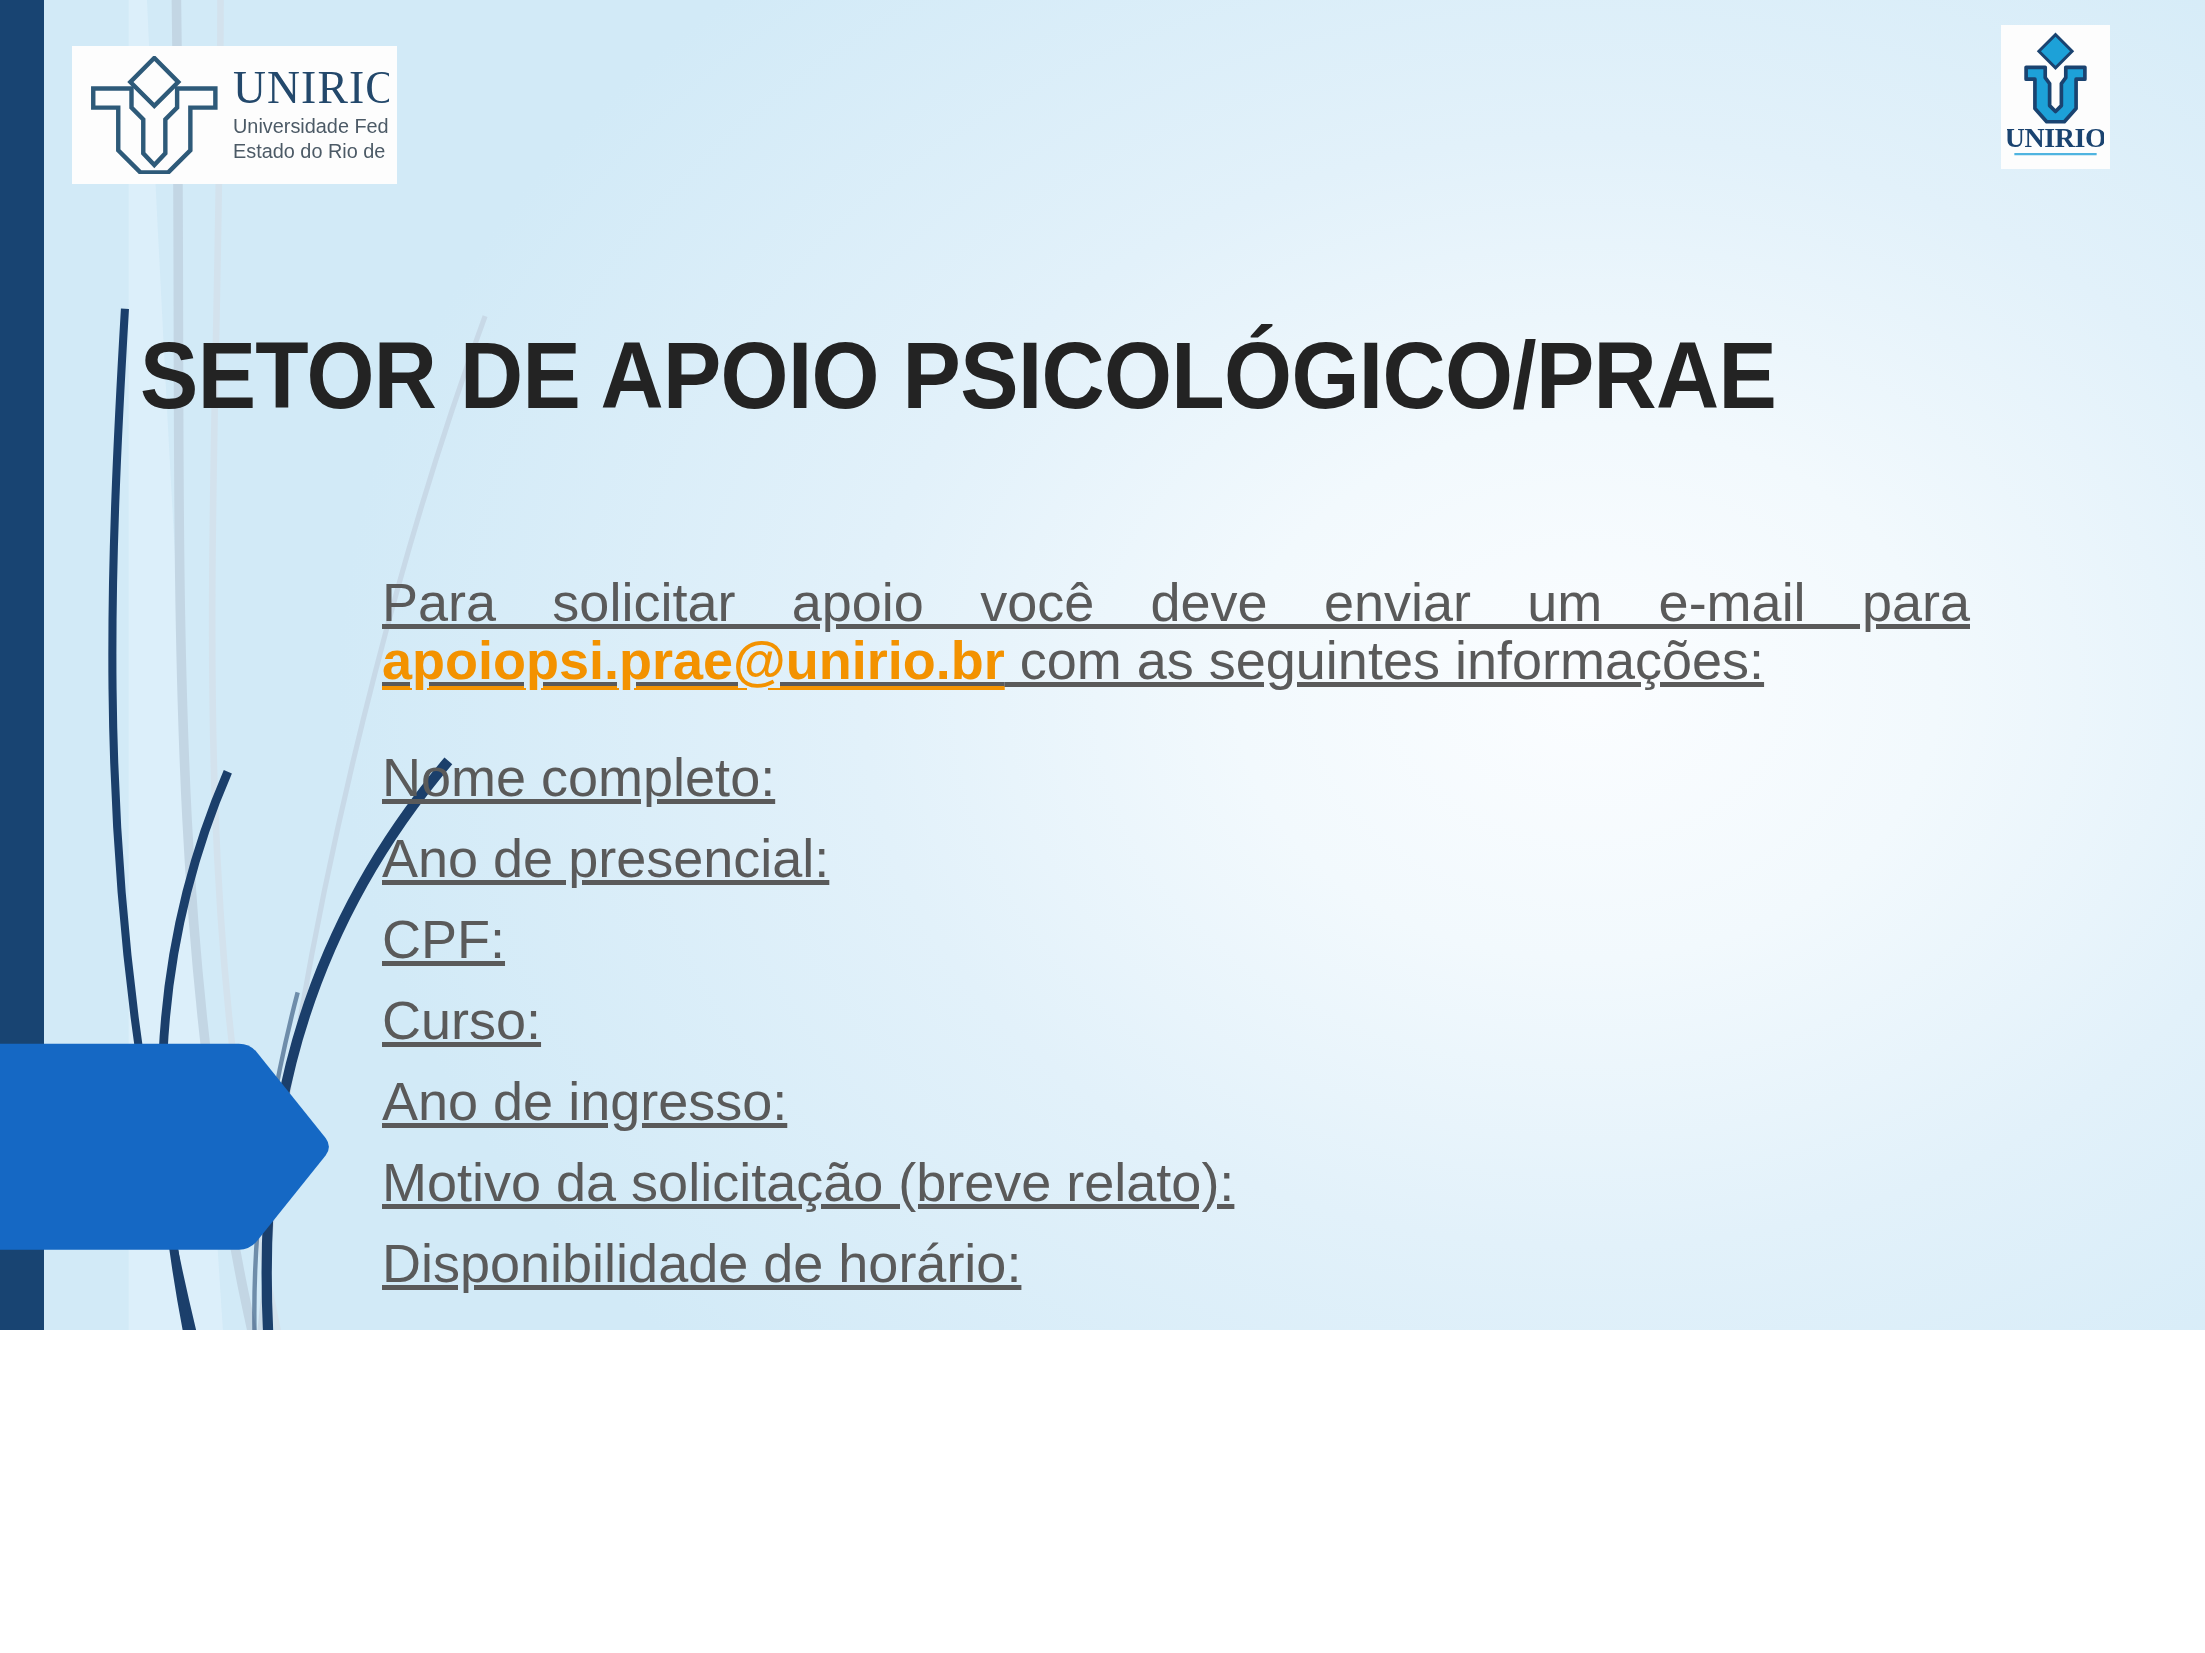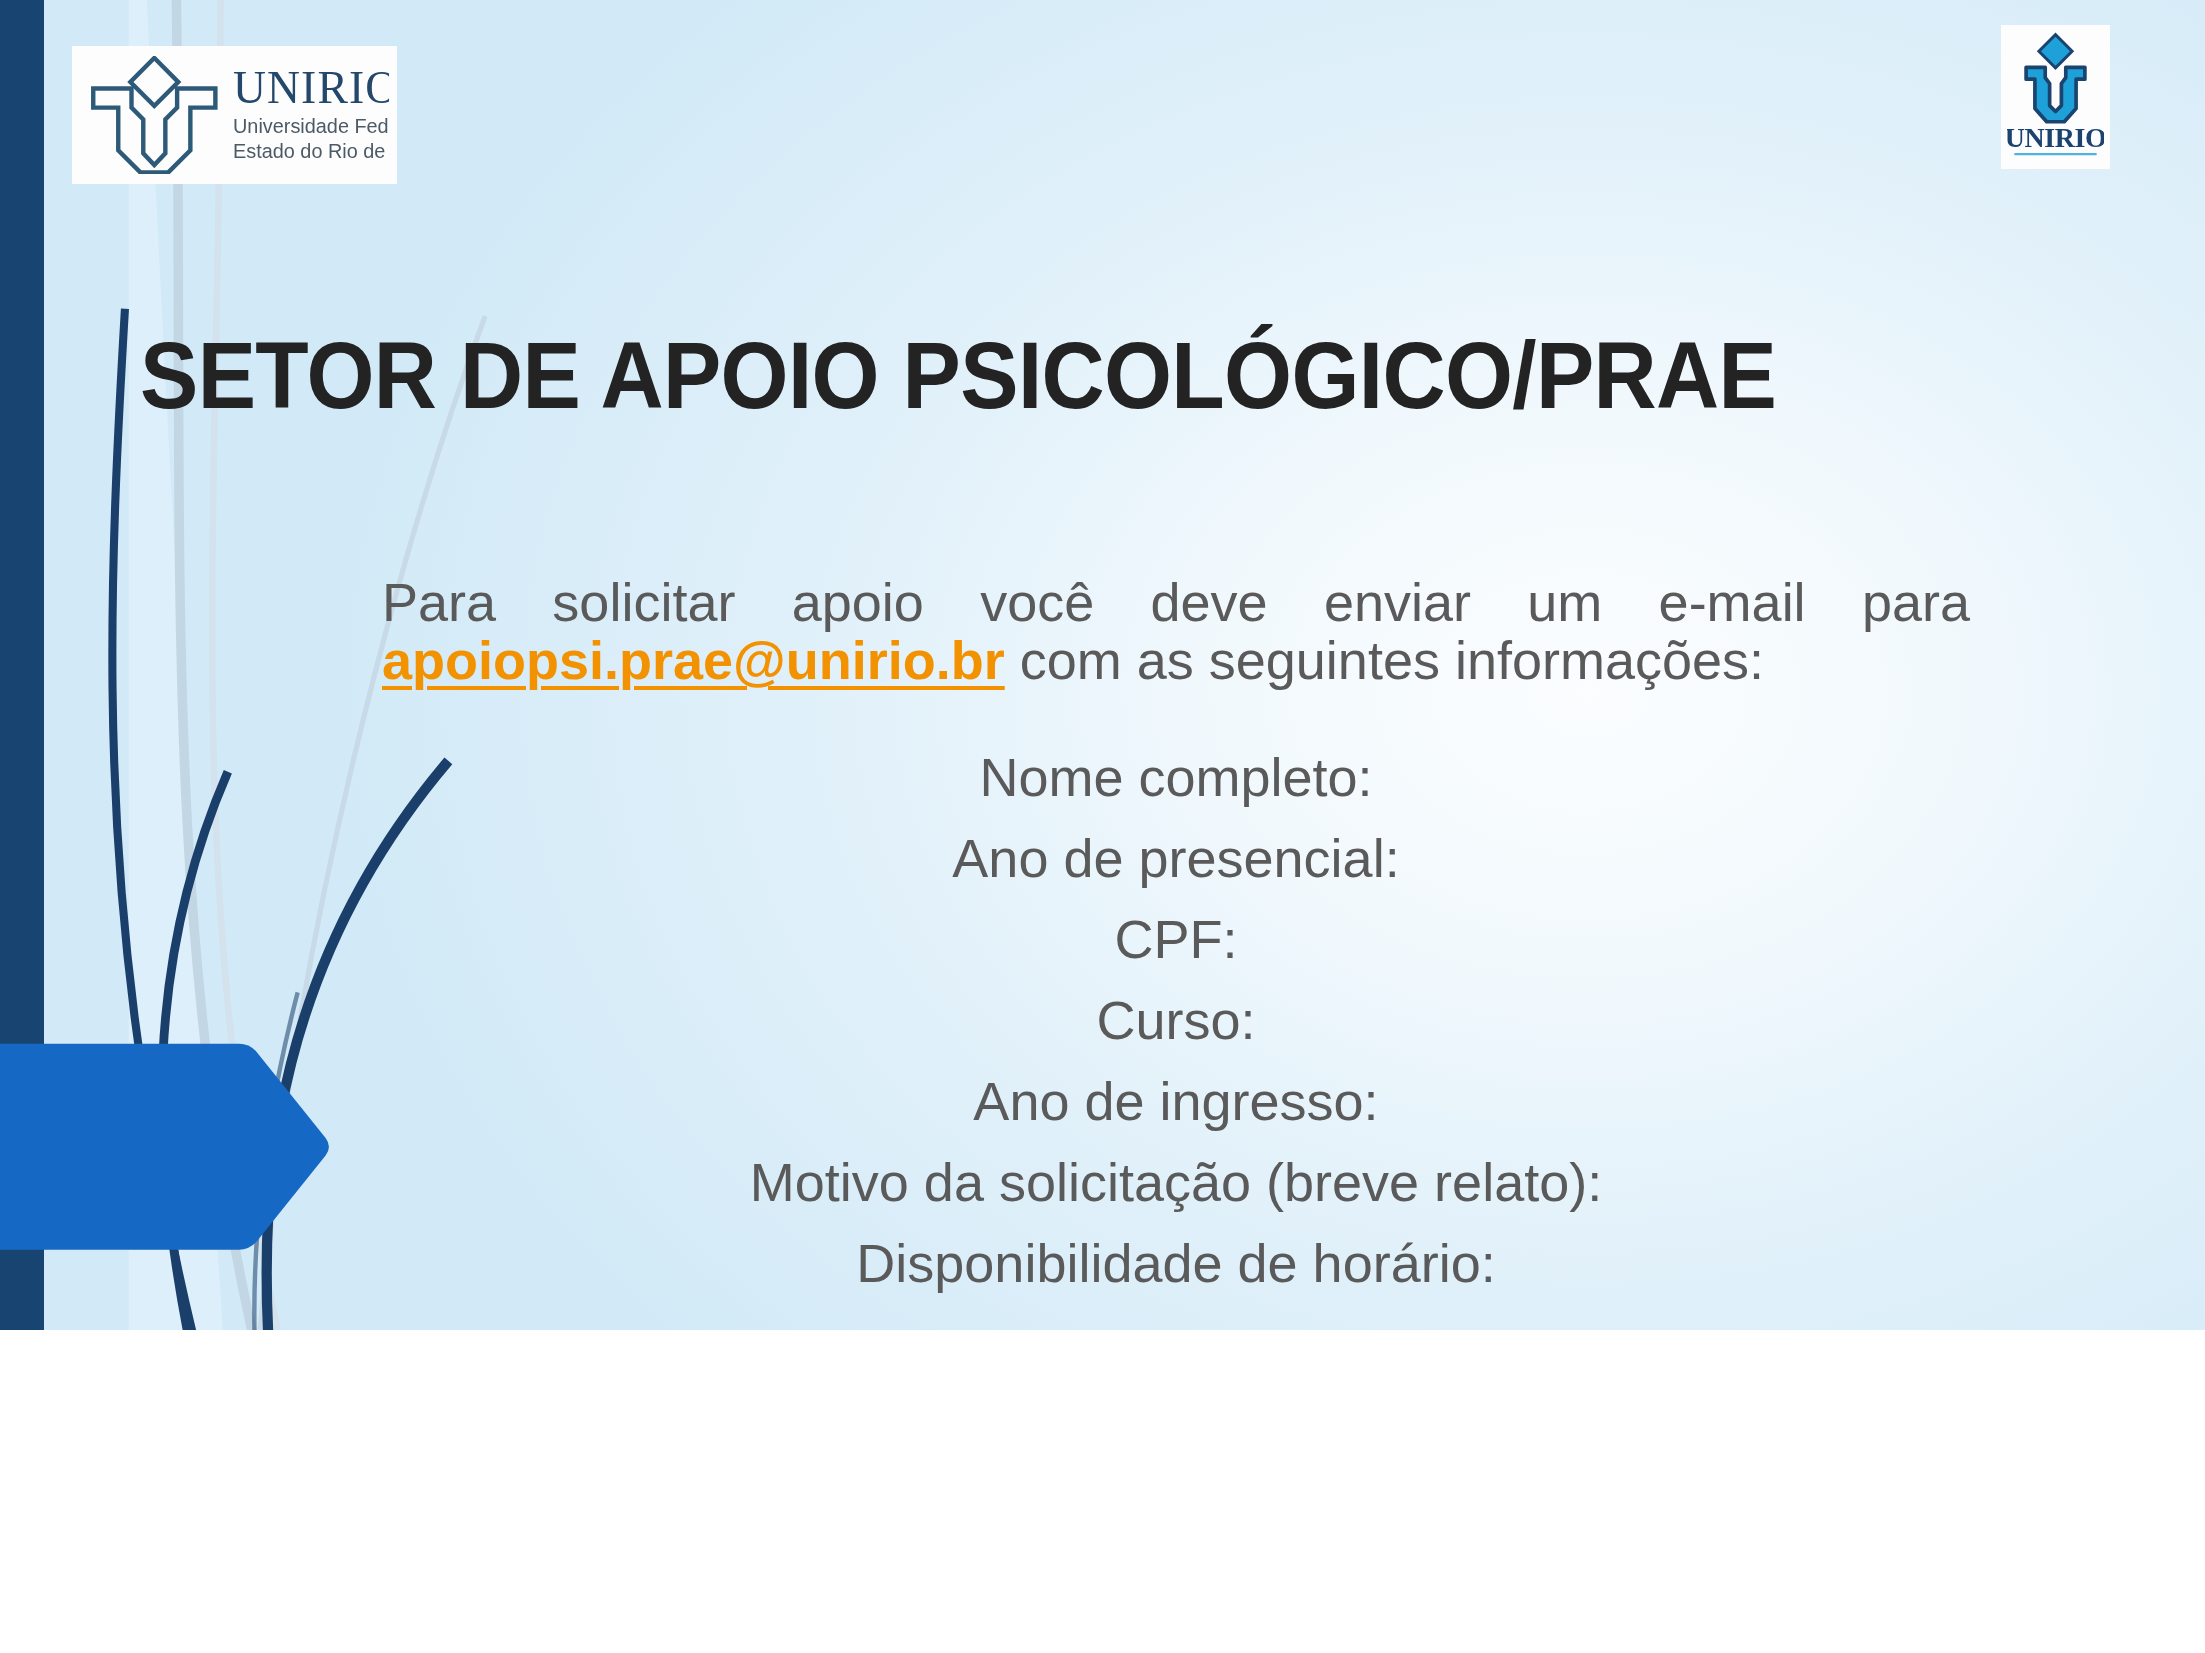--- a/index.html
+++ b/index.html
@@ -67,20 +67,21 @@
     white-space: nowrap;
   }
 
   
   .content {
     position: absolute;
     left: 382px;
     top: 573px;
     width: 1588px;
     color: #5a5a5a;
+    text-decoration: underline;
   }
   .intro {
     font-size: 54px;
     line-height: 1.08;
     text-align: justify;
     text-justify: inter-word;
     font-weight: 400;
     color: #5a5a5a;
     margin: 0;
   }
@@ -89,21 +90,20 @@
     font-weight: 700;
     text-decoration: underline;
     text-decoration-thickness: 3.7px;
     text-underline-offset: 7.4px;
   }
   .fields {
     margin: 0;
     padding: 0;
     list-style: none;
     margin-top: 60px;
-    text-align: center;
   }
   .fields li {
     font-size: 54px;
     line-height: 1.0;
     color: #5a5a5a;
     margin-bottom: 27px;
     white-space: nowrap;
   }
 </style>
 </head>

